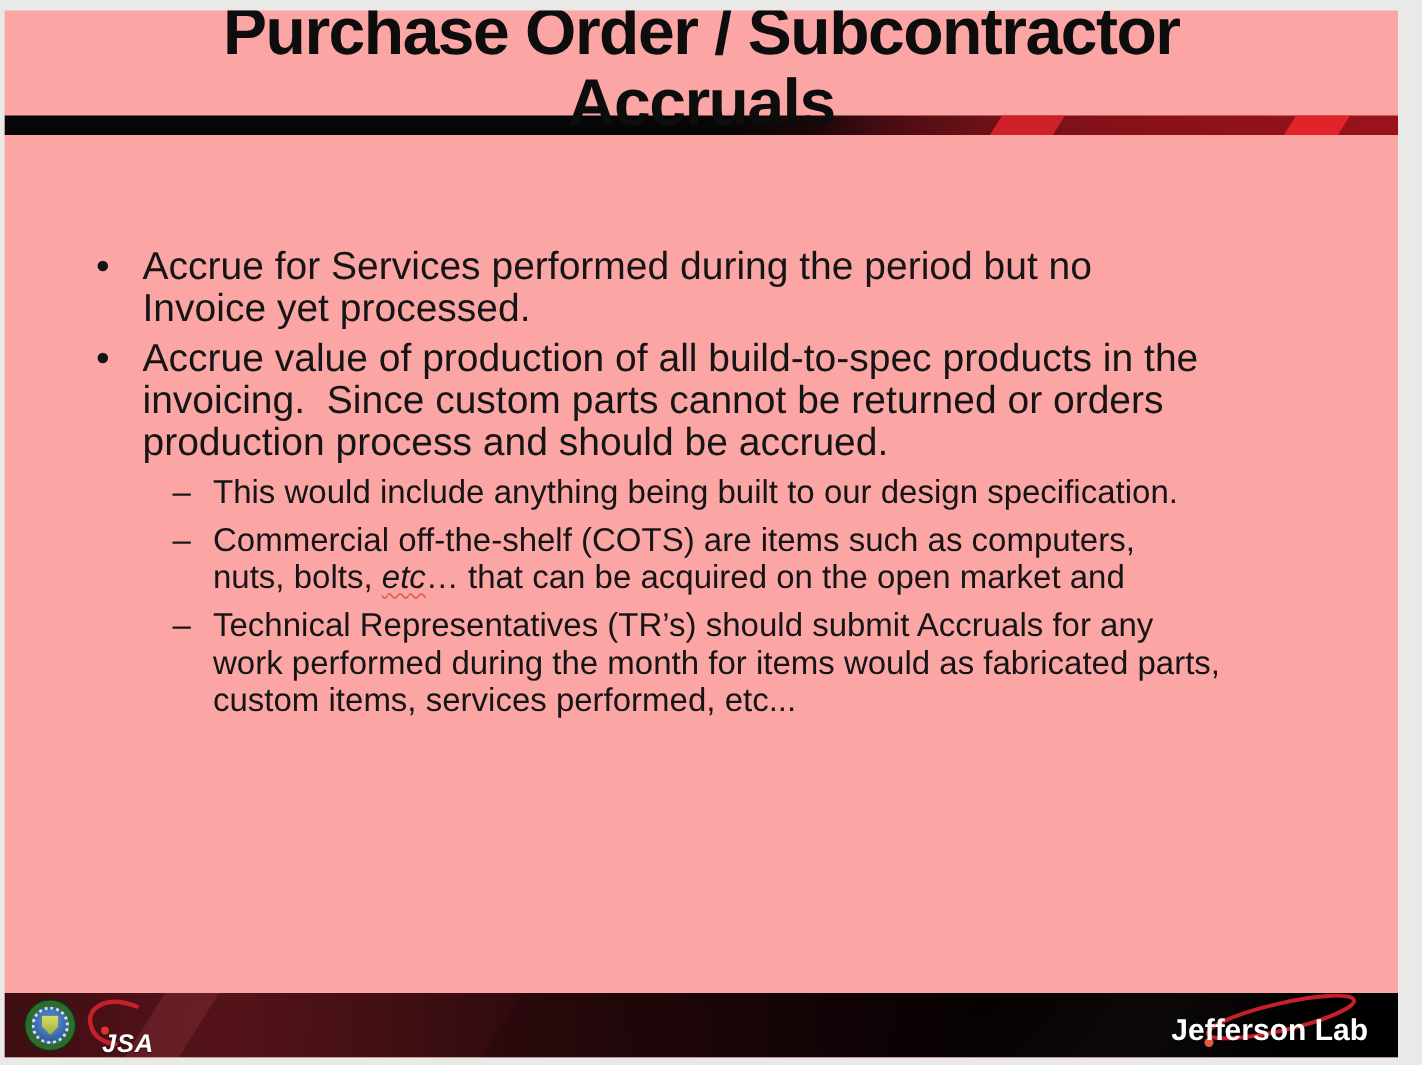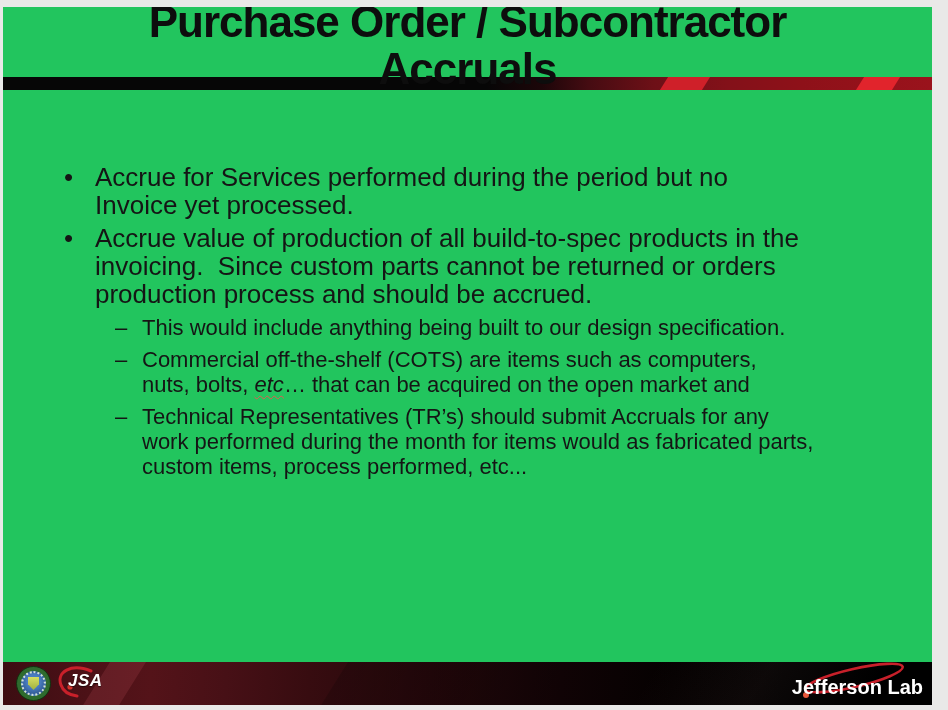--- a/index.html
+++ b/index.html
@@ -6,21 +6,21 @@
   html, body { width: 948px; height: 710px; }
   body {
     font-family: "Liberation Sans", sans-serif;
     background: #e9e9e8;
     position: relative;
     overflow: hidden;
   }
   .canvas { position: absolute; inset: 0; width: 948px; height: 710px; background: #e9e9e8; }
   .slide {
     position: absolute; left: 3px; top: 7px; width: 929px; height: 698px;
-    background: #22c55e; overflow: hidden;
+    background: #fca5a5; overflow: hidden;
   }
 
   
   .title-block {
     position: absolute; top: -9px; left: 0; width: 100%;
     text-align: center; z-index: 2;
     font-weight: bold; font-size: 44px; line-height: 47px;
     letter-spacing: -1px; color: #0d0d0d;
   }
 
@@ -104,32 +104,32 @@
     width: 11px; height: 13px;
     background: linear-gradient(180deg, #d7dd62, #9fb13e);
     clip-path: polygon(0 0, 100% 0, 100% 55%, 50% 100%, 0 55%);
   }
 
   .jsa {
     position: absolute; left: 50px; top: 2px; width: 52px; height: 40px;
   }
   .jsa svg { position: absolute; left: 0; top: 0; }
   .jsa .jsa-text {
-    position: absolute; left: 15px; top: 7px;
+    position: absolute; left: 15px; top: 22px;
     font-size: 17px; font-weight: bold; font-style: italic;
     color: #ffffff; letter-spacing: 0.5px;
     text-shadow: 0 1px 1px rgba(0,0,0,0.6);
   }
 
   .jlab {
     position: absolute; right: 6px; bottom: 2px; width: 160px; height: 41px;
   }
   .jlab svg { position: absolute; left: 0; top: 0; }
   .jlab .jlab-text {
-    position: absolute; right: 3px; bottom: 4px;
+    position: absolute; right: 14px; bottom: 4px;
     font-size: 20px; font-weight: bold; color: #ffffff;
     letter-spacing: 0px;
   }
 </style>
 </head>
 <body>
 
 <div class="canvas">
   <div class="slide">
 
@@ -177,21 +177,21 @@
             <div class="ln">Commercial off-the-shelf (COTS) are items such as computers,</div>
             <div class="ln"><span>nuts, bolts, </span><span class="squiggle">etc</span><span>… that can be acquired on the open market and</span></div>
           </div>
         </div>
 
         <div class="row l2">
           <span class="mk">–</span>
           <div class="tx">
             <div class="ln">Technical Representatives (TR’s) should submit Accruals for any</div>
             <div class="ln">work performed during the month for items would as fabricated parts,</div>
-            <div class="ln">custom items, process performed, etc...</div>
+            <div class="ln">custom items, services performed, etc...</div>
           </div>
         </div>
 
       </div>
     </div>
 
     <div class="footer">
       <div class="f-stripe fs1"></div>
       <div class="f-stripe fs2"></div>
       <div class="f-stripe fs3"></div>

